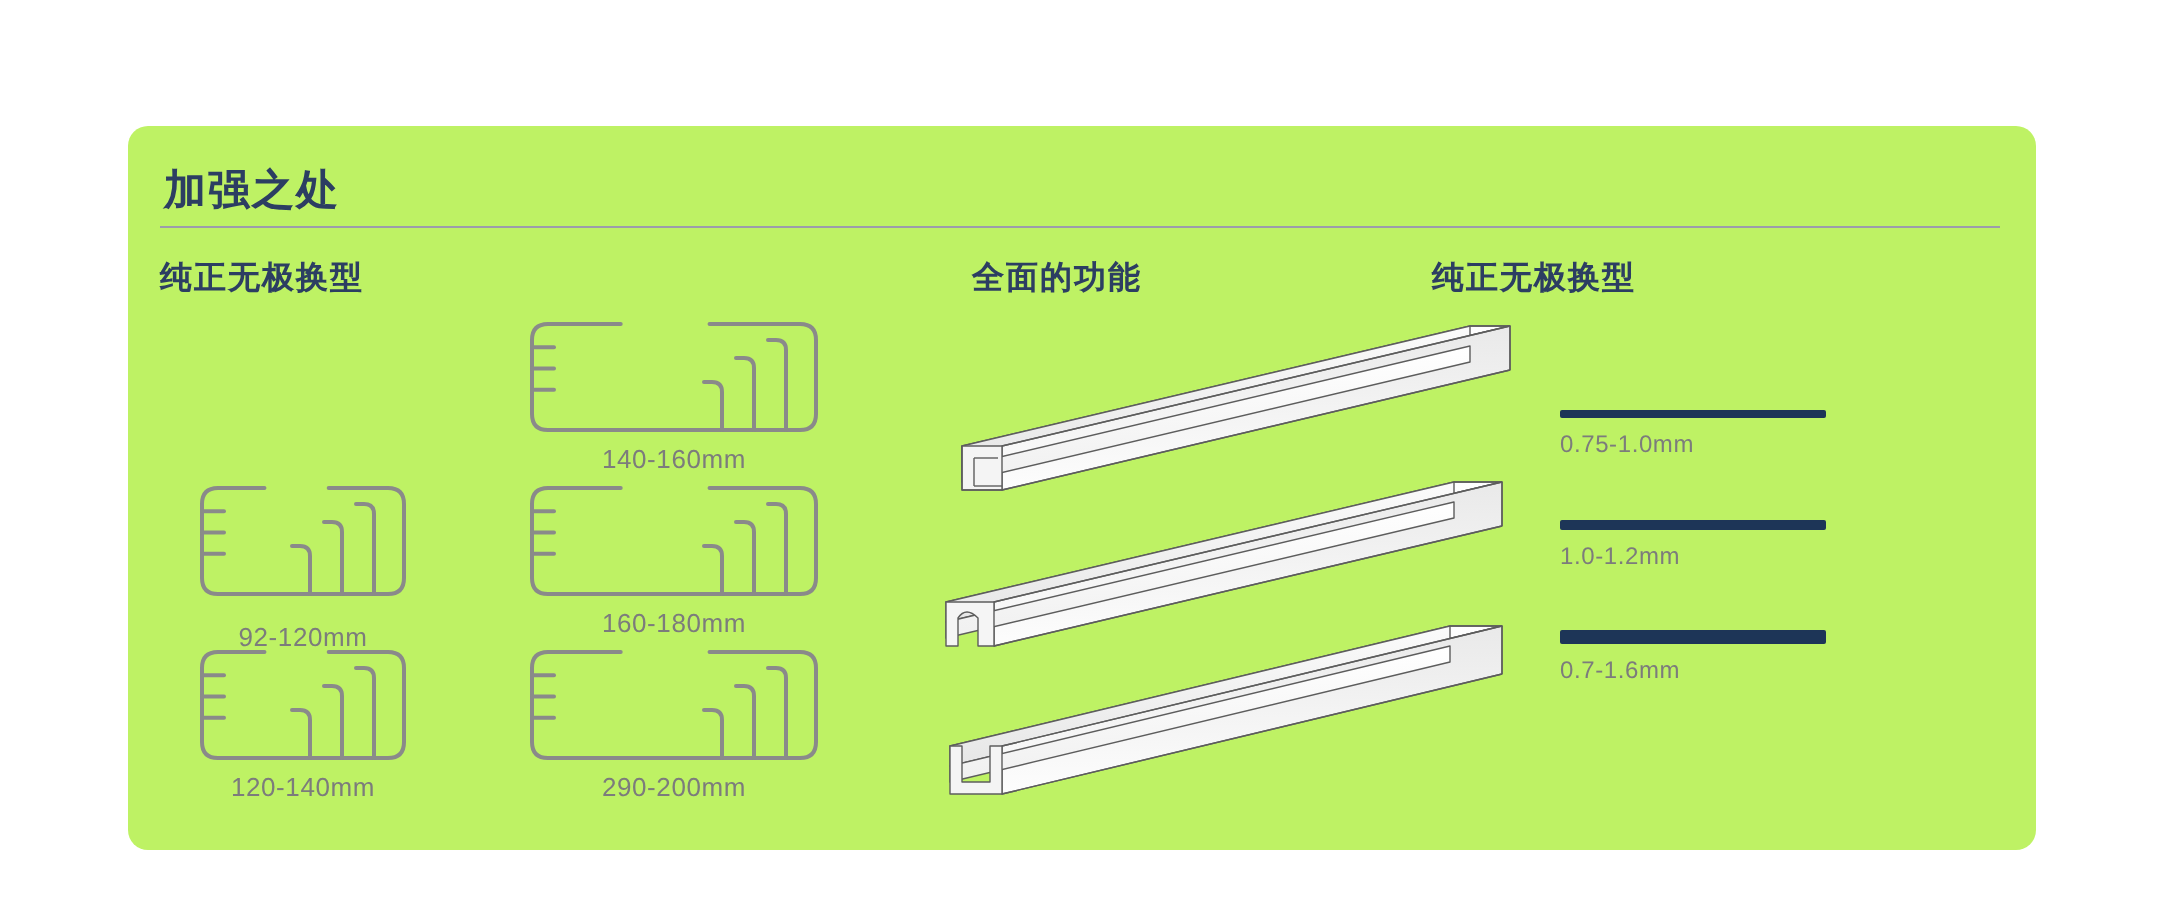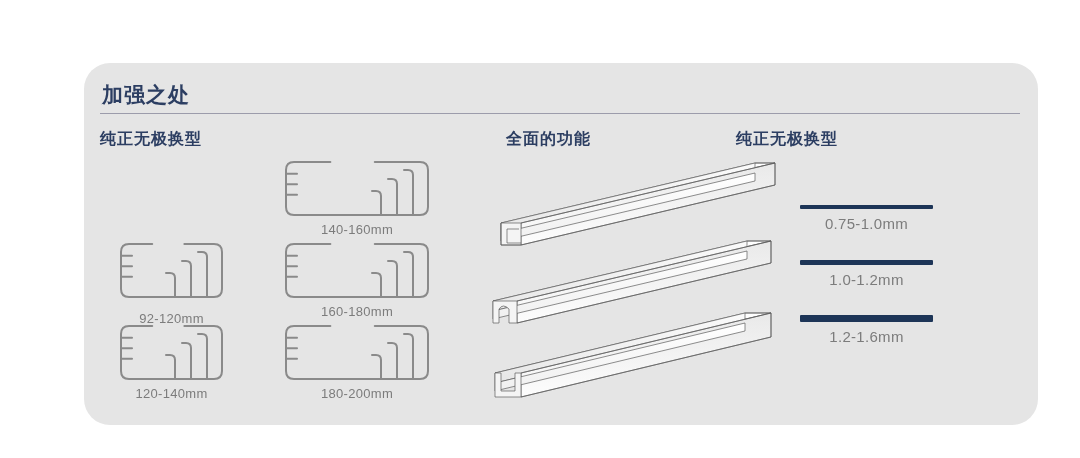--- a/index.html
+++ b/index.html
@@ -15,23 +15,22 @@
     position: relative;
   }
 
   
   #card {
     position: absolute;
     left: 64px;
     top: 63px;
     width: 954px;
     height: 362px;
-    background: #e5e5e5;
-    border-radius: 26px;
-    margin-left: 20px;
+    background: #bef264;
+    border-radius: 10px;
   }
 
   
   #title {
     position: absolute;
     left: 18px;
     top: 18px;
     font-size: 21px;
     font-weight: bold;
     color: #2c3e62;
@@ -101,23 +100,22 @@
     height: 180px;
   }
   .thick-item { position: absolute; left: 0; width: 133px; }
   .thick-bar {
     background: #1d3557;
     width: 133px;
     border-radius: 1px;
   }
   .thick-label {
     margin-top: 6px;
-    font-size: 15px;
+    font-size: 12px;
     color: #7c7c7c;
-    text-align: center;
     letter-spacing: 0.3px;
     white-space: nowrap;
   }
 </style>
 </head>
 <body>
 
 <div id="card">
 
   <div id="title">加强之处</div>
@@ -179,21 +177,21 @@
       <div class="bracket-cell" style="left: 165px; top: 164px; width: 148px;">
         <svg class="bracket-svg" width="148" height="60" viewBox="0 0 148 60">
           <path d="M 47.36,3 L 11,3 Q 3,3 3,11 L 3,48 Q 3,56 11,56 L 137,56 Q 145,56 145,48 L 145,11 Q 145,3 137,3 L 91.76,3" fill="none" stroke="#8a8a8a" stroke-width="2" stroke-linecap="round"></path>
           <path d="M 3,14.66 L 14,14.66" fill="none" stroke="#8a8a8a" stroke-width="2" stroke-linecap="round"></path>
           <path d="M 3,25.259999999999998 L 14,25.259999999999998" fill="none" stroke="#8a8a8a" stroke-width="2" stroke-linecap="round"></path>
           <path d="M 3,35.86 L 14,35.86" fill="none" stroke="#8a8a8a" stroke-width="2" stroke-linecap="round"></path>
           <path d="M 130,56 L 130,16 Q 130,11 125,11 L 121,11" fill="none" stroke="#8a8a8a" stroke-width="2" stroke-linecap="round"></path>
           <path d="M 114,56 L 114,25 Q 114,20 109,20 L 105,20" fill="none" stroke="#8a8a8a" stroke-width="2" stroke-linecap="round"></path>
           <path d="M 98,56 L 98,37 Q 98,32 93,32 L 89,32" fill="none" stroke="#8a8a8a" stroke-width="2" stroke-linecap="round"></path>
         </svg>
-        <div class="bracket-label" style="top: 63px;">180-200mm</div>
+        <div class="bracket-label" style="top: 63px;">290-200mm</div>
       </div>
     </div>
 
   <div id="profiles">
     <svg width="300" height="260" viewBox="0 0 300 260">
       <defs>
         <linearGradient id="faceTop" x1="0" y1="0" x2="0" y2="1">
           <stop offset="0%" stop-color="#ffffff"></stop>
           <stop offset="100%" stop-color="#f0f0f0"></stop>
         </linearGradient>
@@ -261,17 +259,17 @@
       <div class="thick-item" style="top: 0px;">
         <div class="thick-bar" style="height: 4px; background: rgb(29, 53, 87);"></div>
         <div class="thick-label">0.75-1.0mm</div>
       </div>
       <div class="thick-item" style="top: 55px;">
         <div class="thick-bar" style="height: 5px; background: rgb(29, 53, 87);"></div>
         <div class="thick-label">1.0-1.2mm</div>
       </div>
       <div class="thick-item" style="top: 110px;">
         <div class="thick-bar" style="height: 7px; background: rgb(29, 53, 87);"></div>
-        <div class="thick-label">1.2-1.6mm</div>
+        <div class="thick-label">0.7-1.6mm</div>
       </div>
     </div>
 
 </div>
 
 </body></html>

